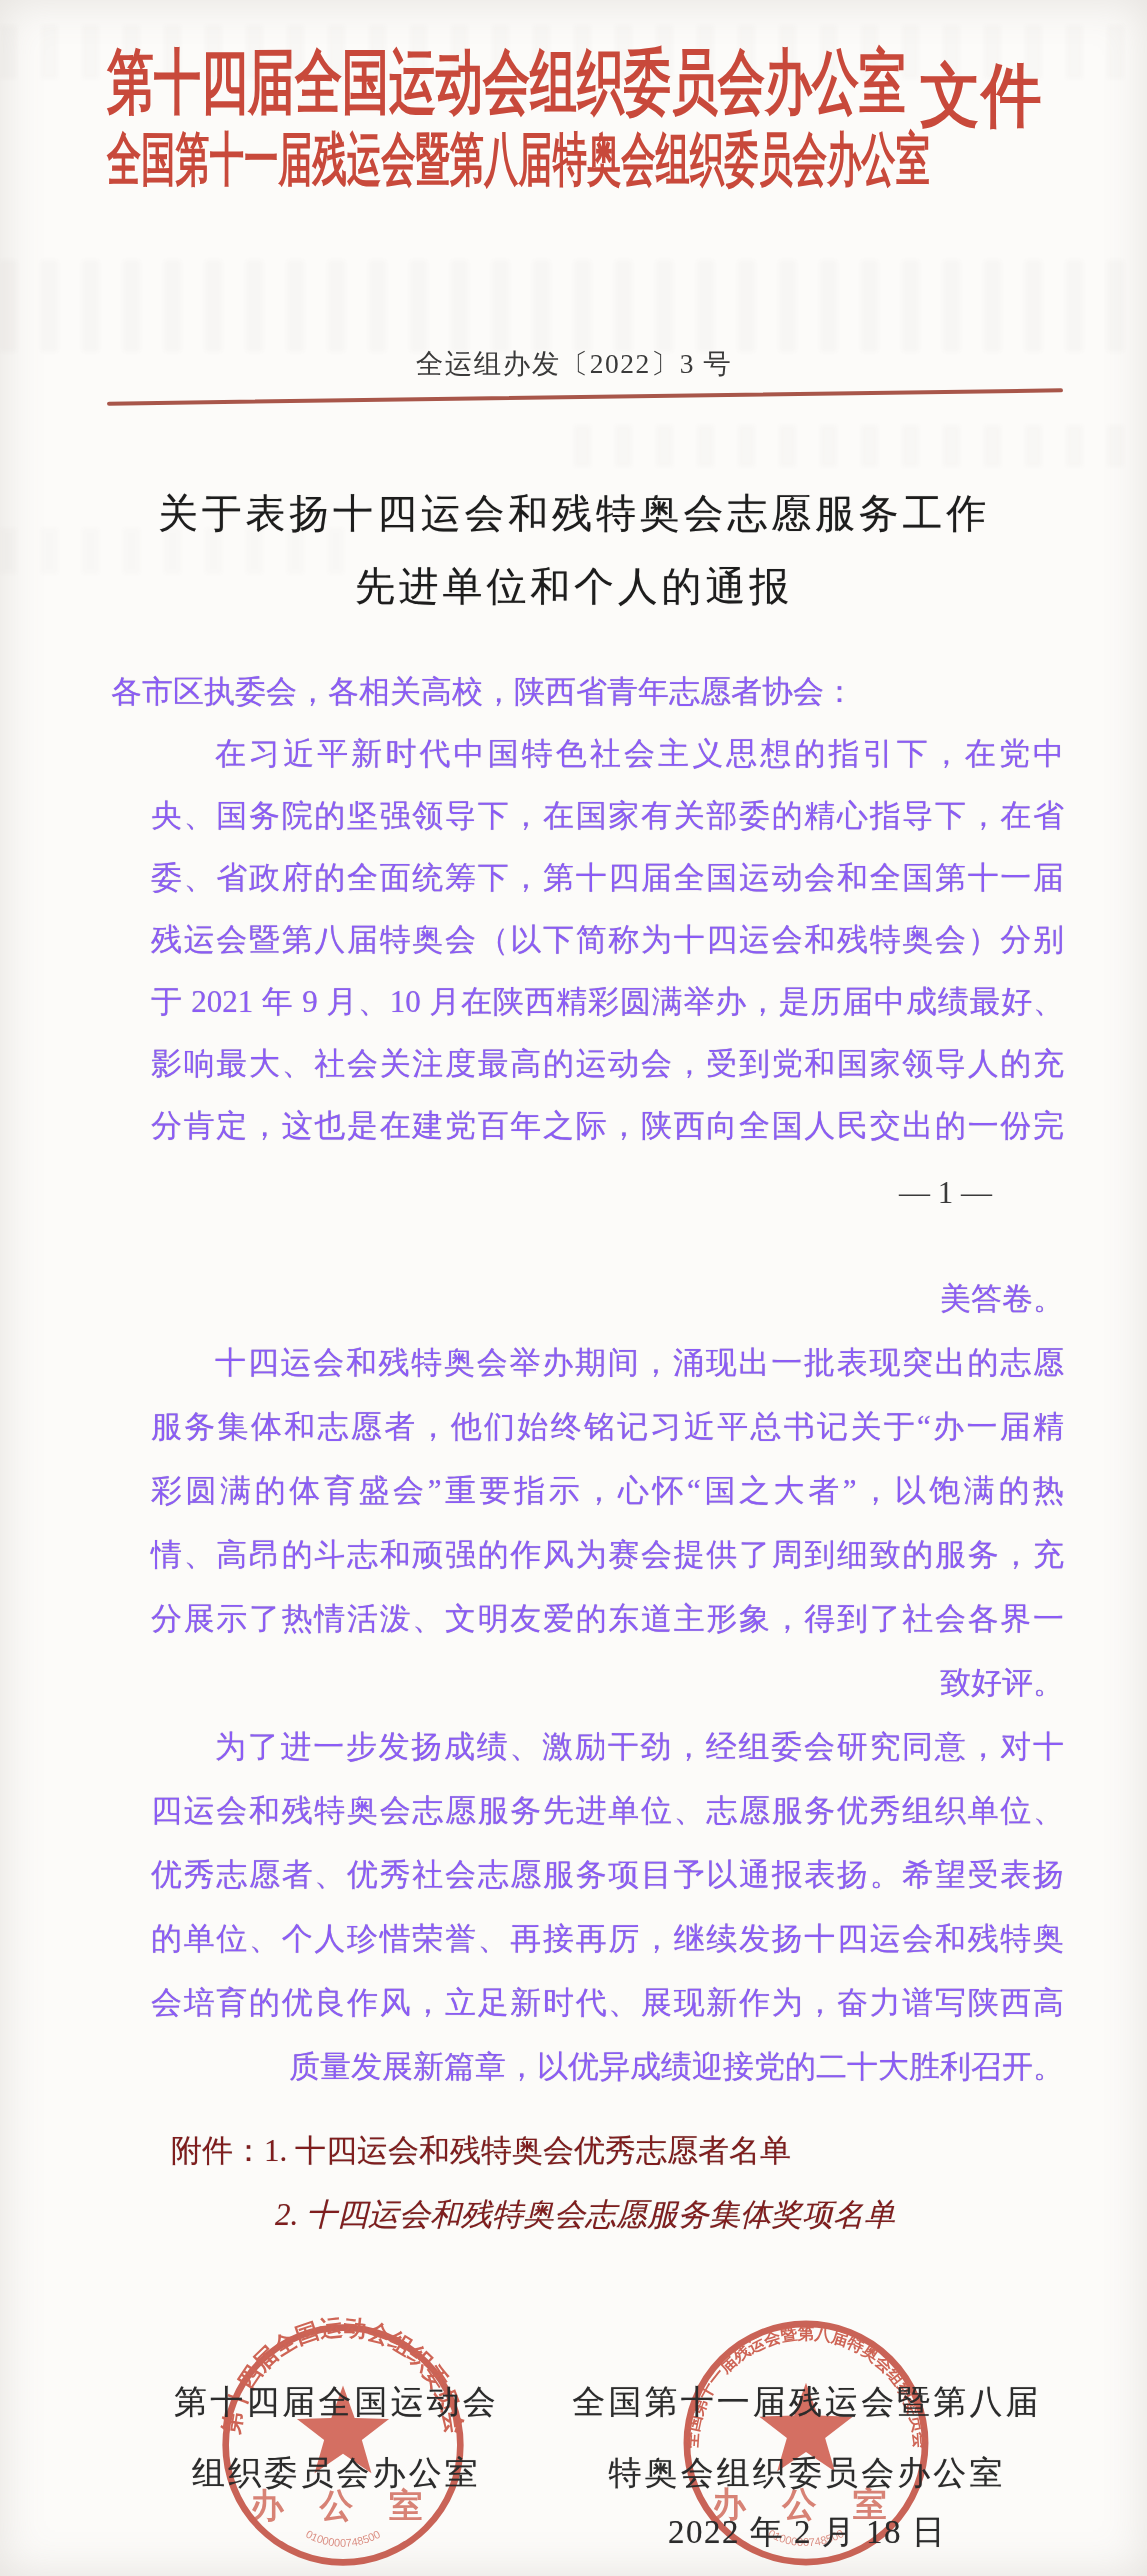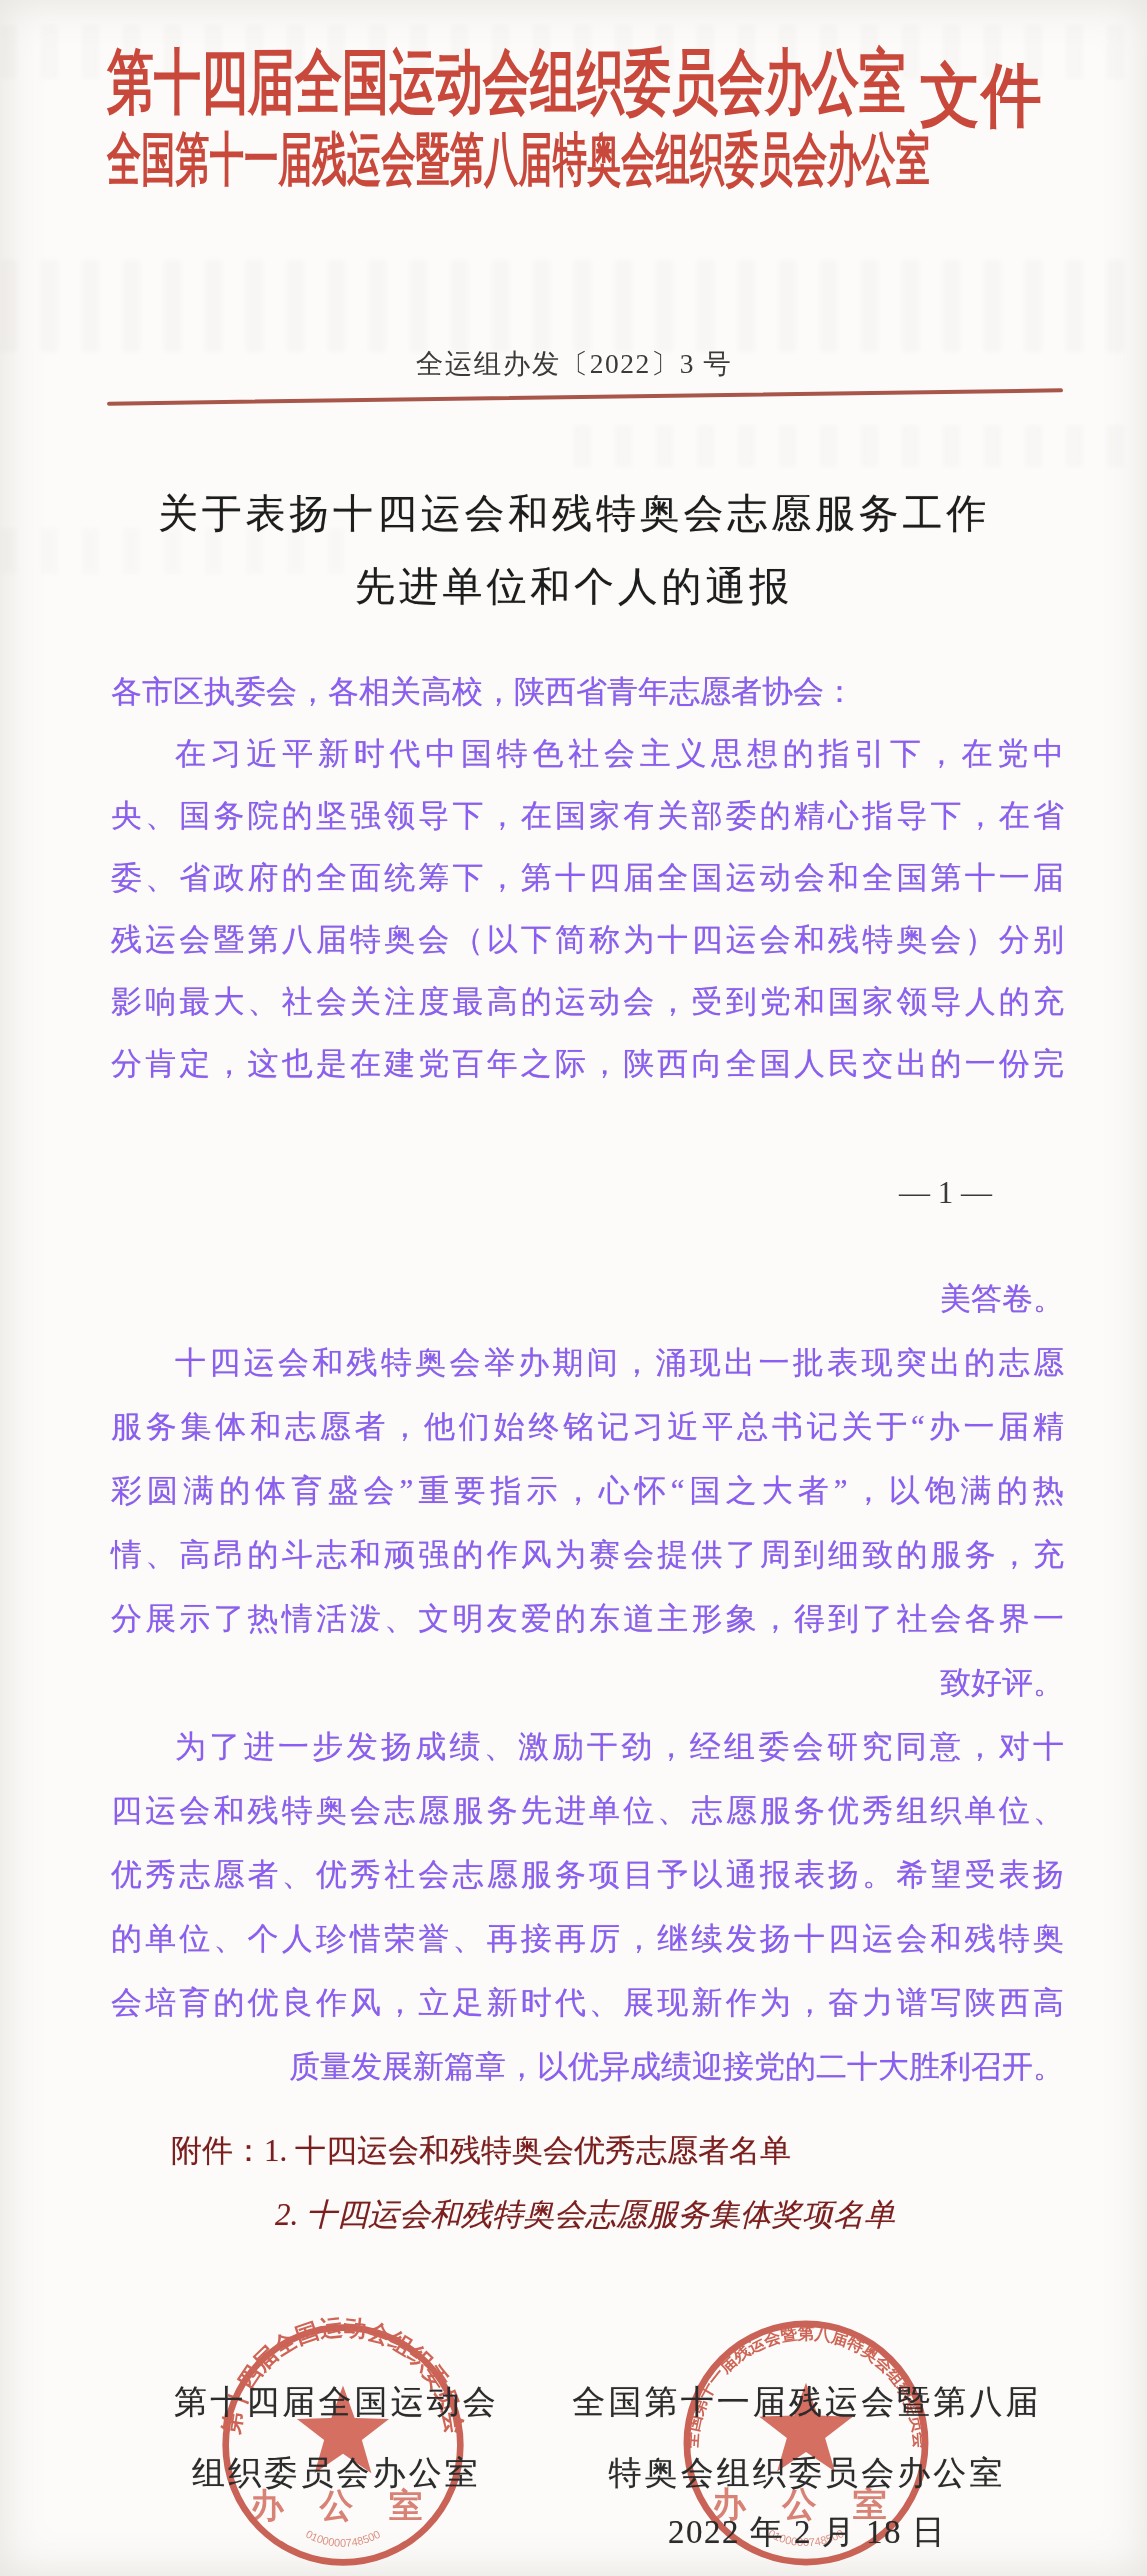--- a/index.html
+++ b/index.html
@@ -28,21 +28,21 @@
   .rule{position:absolute;top:395px;left:107px;width:956px;height:3.8px;
         background:#a8564a;transform:rotate(-0.8deg);border-radius:2.3px;}
   .title{position:absolute;left:0;width:1148px;height:46px;line-height:46px;text-align:center;
         font-family:"Liberation Sans","DejaVu Sans",sans-serif;font-weight:400;
         font-size:40px;color:#1d1d1d;letter-spacing:3.8px;text-shadow:0 0 0.8px rgba(0,0,0,.4);}
   .t1{top:490px;} .t2{top:563px;}
   .bodyblk{position:absolute;left:111px;width:953px;color:#8b5cf6;
         font-size:31px;text-shadow:0 0 0.8px rgba(0,0,0,.35);}
   .bodyblk div{height:62px;line-height:62px;white-space:nowrap;}
   .blk2 div{height:64px;line-height:64px;text-align:right;}
-  .jline{white-space:normal !important;text-align:justify;text-align-last:justify;text-justify:inter-character;}
+  .jline{white-space:normal !important;text-align:justify;text-align-last:justify;text-justify:inter-character;margin-left:40px;}
   .indent{text-indent:64px;}
   .pgnum{position:absolute;top:1177px;left:111px;width:953px;height:31px;line-height:31px;
         text-align:right;padding-right:72px;box-sizing:border-box;font-size:31px;color:#3a3a3a;}
   .attach{position:absolute;top:2119px;left:111px;width:953px;color:#7f1d1d;
         font-size:31px;text-shadow:0 0 0.8px rgba(0,0,0,.35);}
   .attach div{height:64px;line-height:64px;white-space:nowrap;}
   .a1{padding-left:60px;} .a2{padding-left:164px;font-style:italic;}
   
   .sig{position:absolute;height:37px;line-height:37px;text-align:center;
        font-size:33px;color:#2b2b2b;letter-spacing:3.1px;white-space:nowrap;z-index:3;
@@ -78,20 +78,21 @@
 
   <div class="title t1">关于表扬十四运会和残特奥会志愿服务工作</div>
   <div class="title t2">先进单位和个人的通报</div>
 
   <div class="bodyblk" style="top:661px;">
     <div>各市区执委会，各相关高校，陕西省青年志愿者协会：</div>
     <div class="jline indent">在习近平新时代中国特色社会主义思想的指引下，在党中</div>
     <div class="jline">央、国务院的坚强领导下，在国家有关部委的精心指导下，在省</div>
     <div class="jline">委、省政府的全面统筹下，第十四届全国运动会和全国第十一届</div>
     <div class="jline">残运会暨第八届特奥会（以下简称为十四运会和残特奥会）分别</div>
+    <div class="jline">于 2021 年 9 月、10 月在陕西精彩圆满举办，是历届中成绩最好、</div>
     <div class="jline">影响最大、社会关注度最高的运动会，受到党和国家领导人的充</div>
     <div class="jline">分肯定，这也是在建党百年之际，陕西向全国人民交出的一份完</div>
   </div>
 
   <div class="pgnum">— 1 —</div>
 
   <div class="bodyblk blk2" style="top:1267px;">
     <div>美答卷。</div>
     <div class="jline indent">十四运会和残特奥会举办期间，涌现出一批表现突出的志愿</div>
     <div class="jline">服务集体和志愿者，他们始终铭记习近平总书记关于“办一届精</div>

